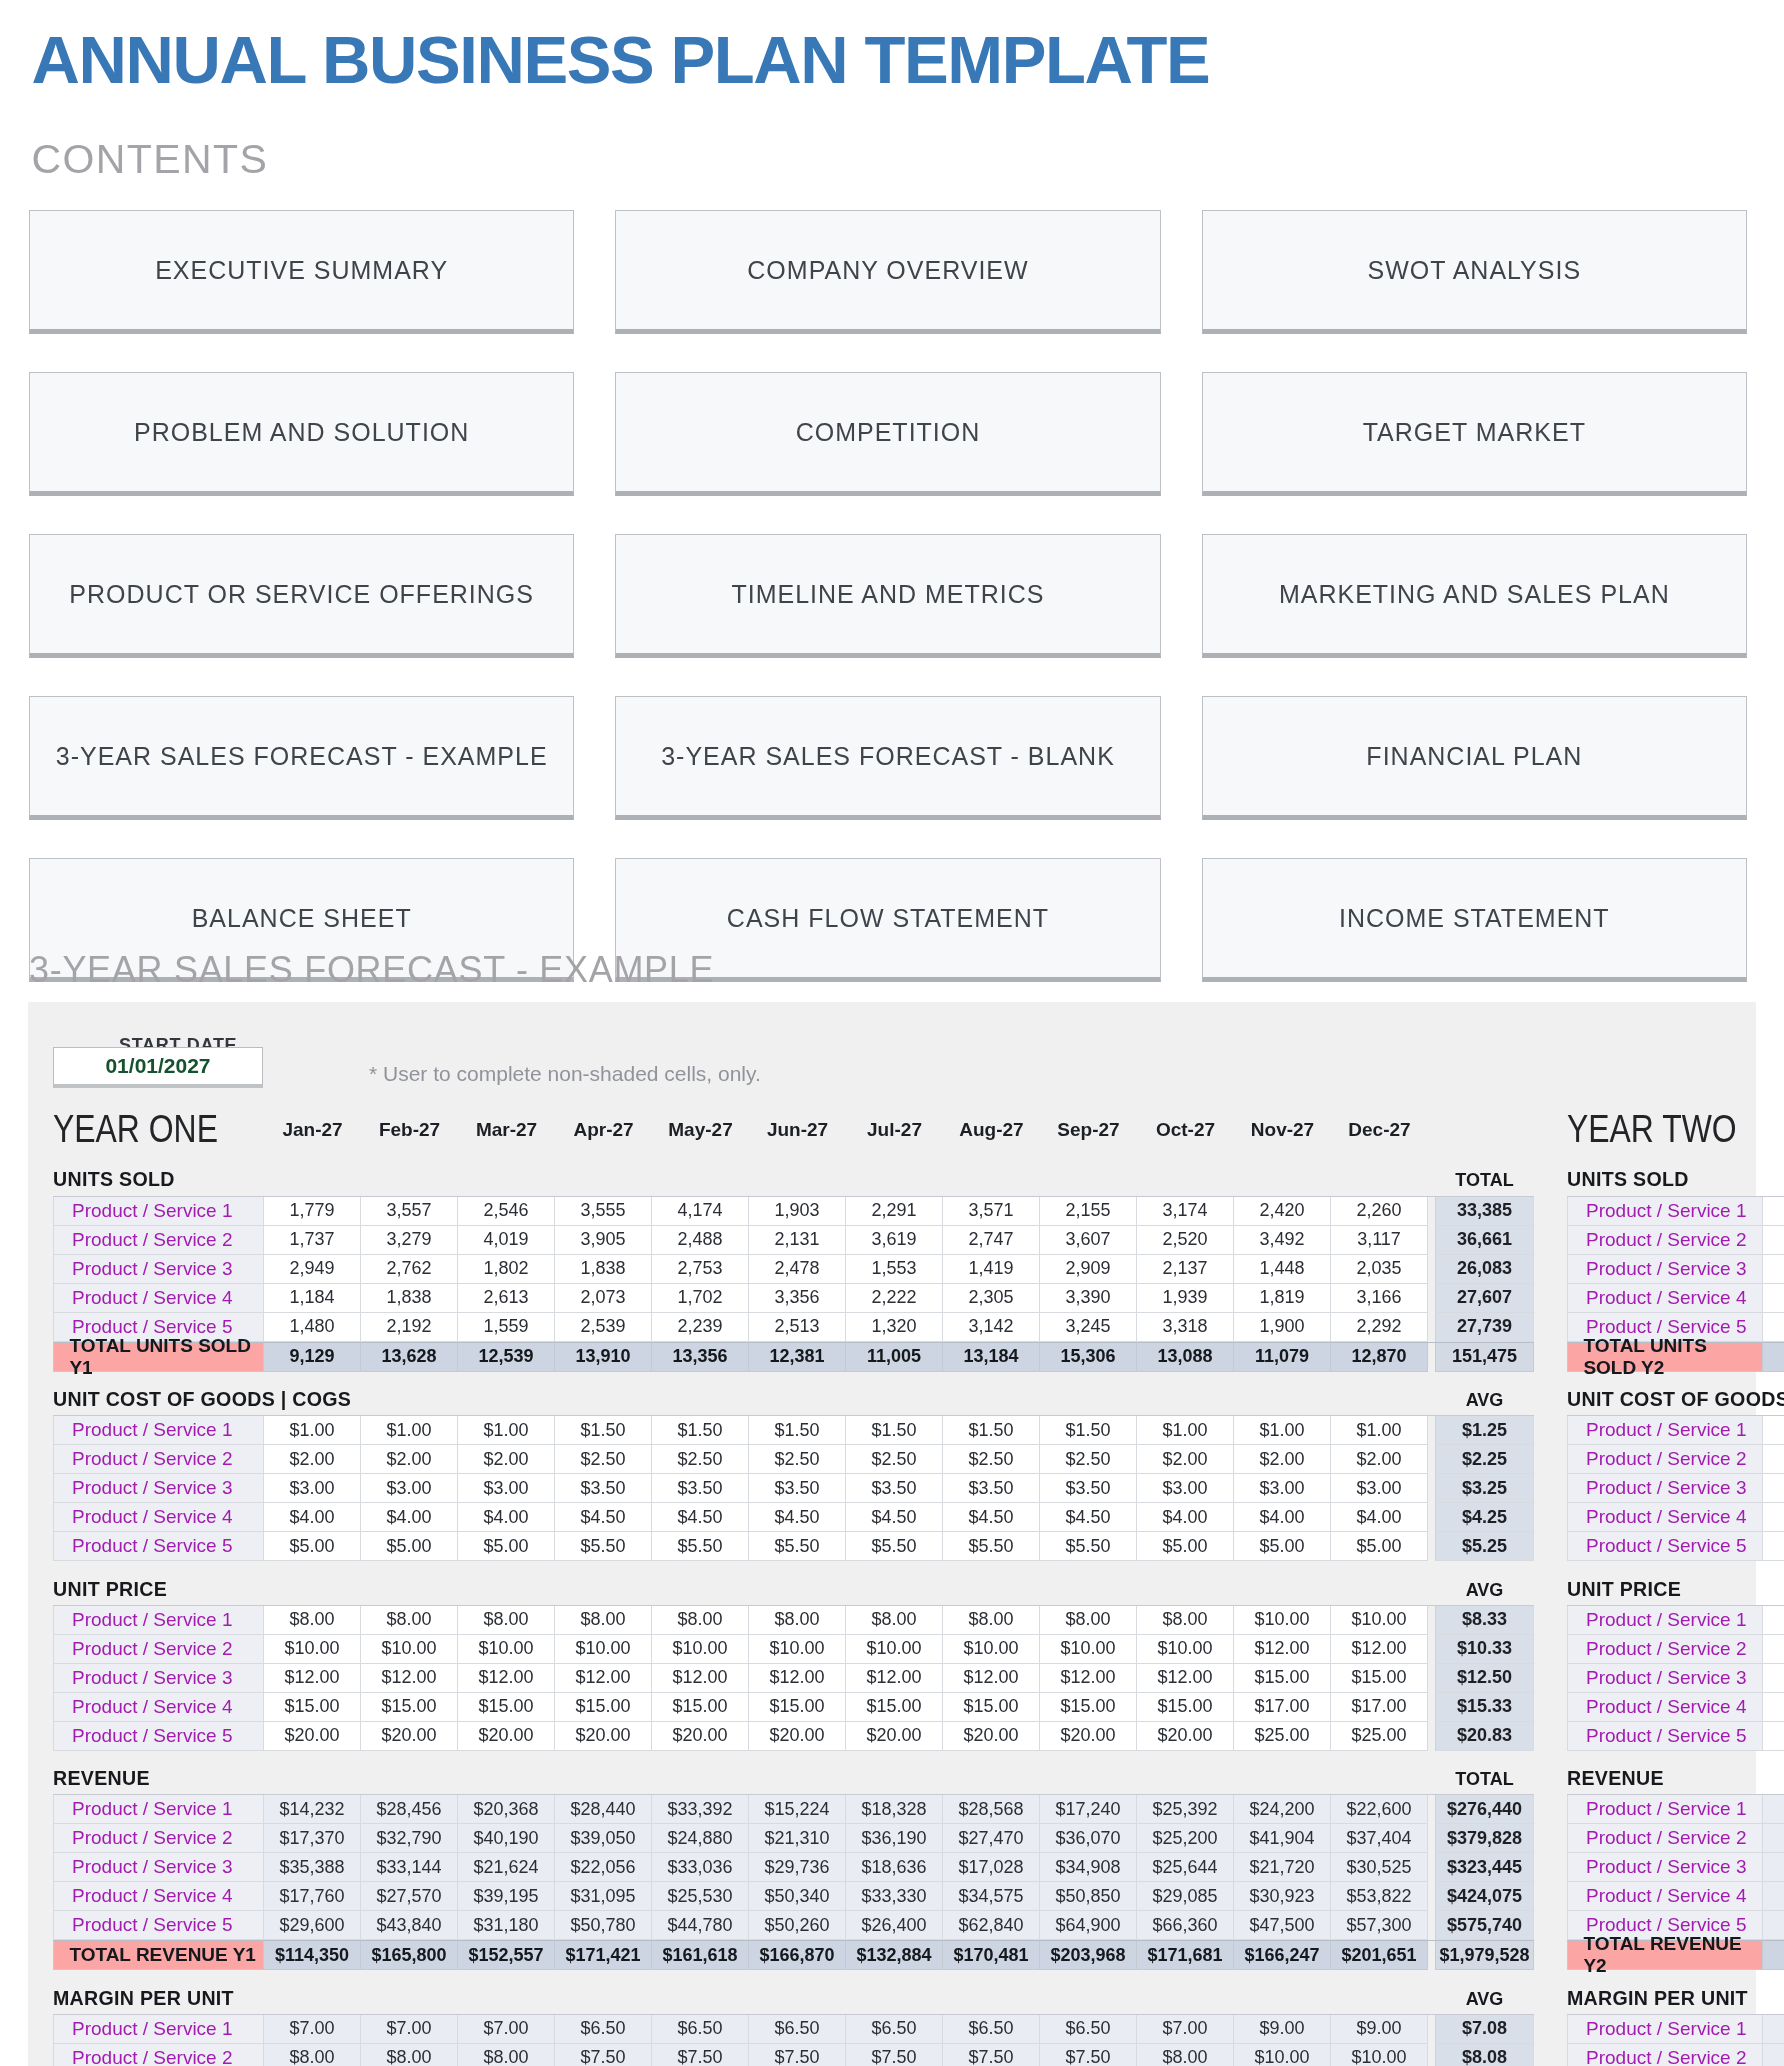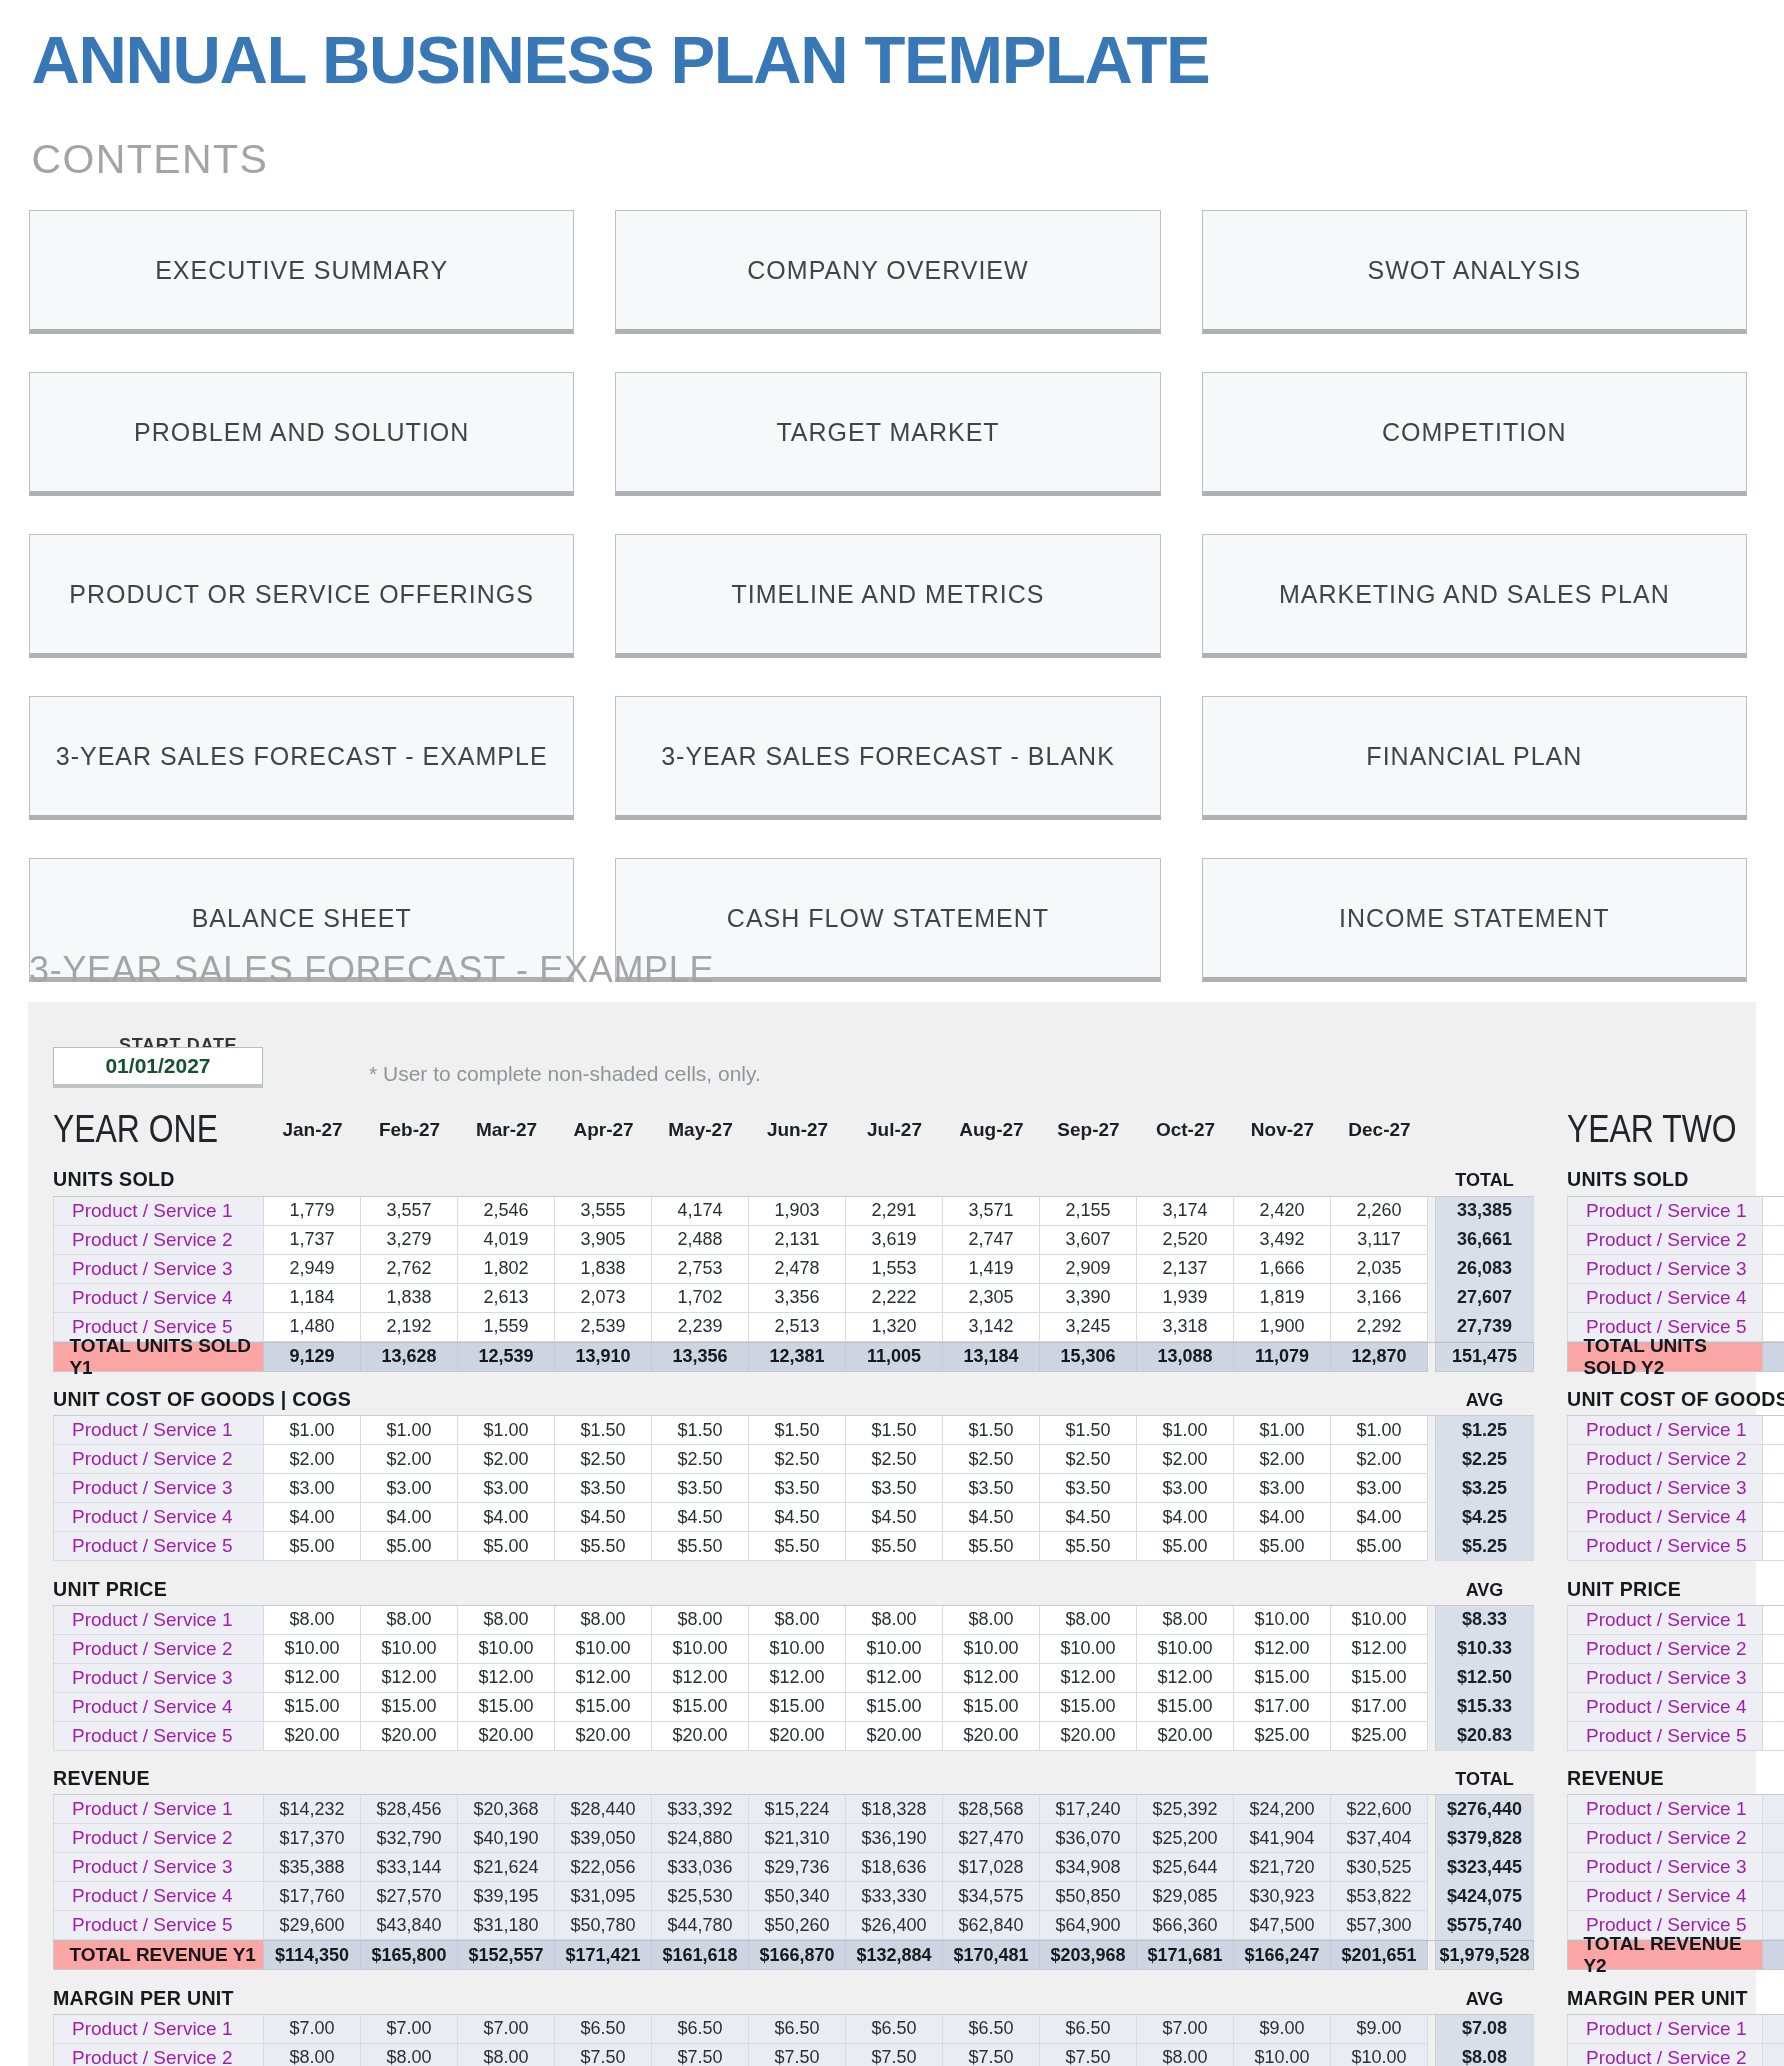--- a/index.html
+++ b/index.html
@@ -49,22 +49,22 @@
 <body>
 
 <div class="page">
   <h1 class="title">ANNUAL BUSINESS PLAN TEMPLATE</h1>
   <div class="contents-label">CONTENTS</div>
   <div class="contents-grid" id="contents-grid">
       <div class="cbtn">EXECUTIVE SUMMARY</div>
       <div class="cbtn">COMPANY OVERVIEW</div>
       <div class="cbtn">SWOT ANALYSIS</div>
       <div class="cbtn">PROBLEM AND SOLUTION</div>
+      <div class="cbtn">COMPETITION</div>
       <div class="cbtn">TARGET MARKET</div>
-      <div class="cbtn">COMPETITION</div>
       <div class="cbtn">PRODUCT OR SERVICE OFFERINGS</div>
       <div class="cbtn">TIMELINE AND METRICS</div>
       <div class="cbtn">MARKETING AND SALES PLAN</div>
       <div class="cbtn">3-YEAR SALES FORECAST - EXAMPLE</div>
       <div class="cbtn">3-YEAR SALES FORECAST - BLANK</div>
       <div class="cbtn">FINANCIAL PLAN</div>
       <div class="cbtn">BALANCE SHEET</div>
       <div class="cbtn">CASH FLOW STATEMENT</div>
       <div class="cbtn">INCOME STATEMENT</div>
     </div>
@@ -135,21 +135,21 @@
             <div class="c">2,949</div>
             <div class="c">2,762</div>
             <div class="c">1,802</div>
             <div class="c">1,838</div>
             <div class="c">2,753</div>
             <div class="c">2,478</div>
             <div class="c">1,553</div>
             <div class="c">1,419</div>
             <div class="c">2,909</div>
             <div class="c">2,137</div>
-            <div class="c">1,666</div>
+            <div class="c">1,448</div>
             <div class="c">2,035</div>
             <div class="gapcell"></div>
             <div class="c totcol">26,083</div>
           </div>
           <div class="grid-row">
             <div class="c lab">Product / Service 4</div>
             <div class="c">1,184</div>
             <div class="c">1,838</div>
             <div class="c">2,613</div>
             <div class="c">2,073</div>

